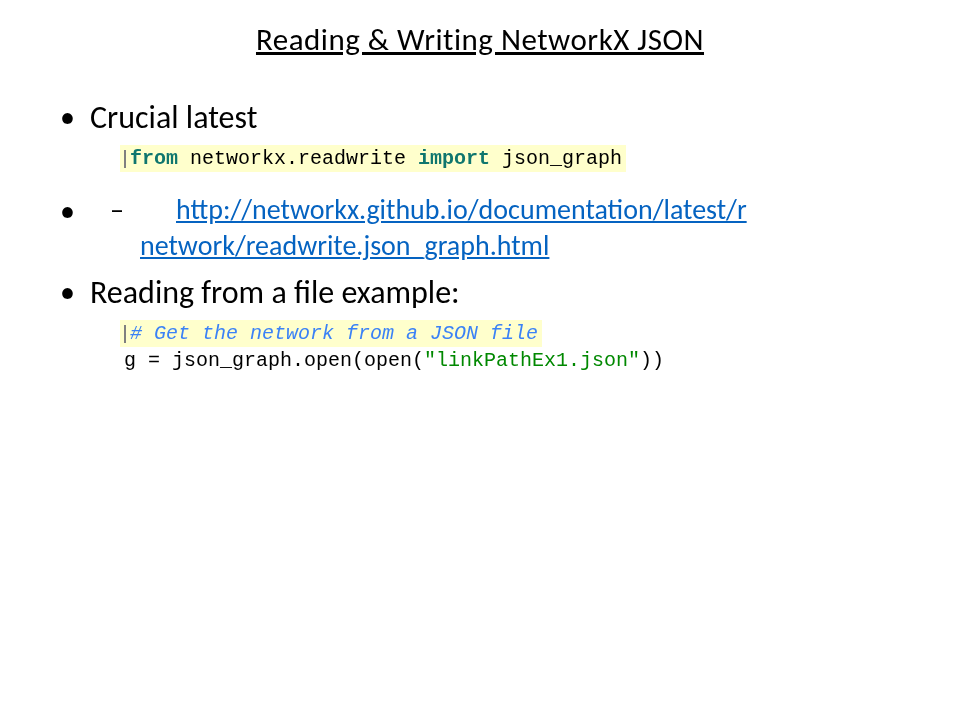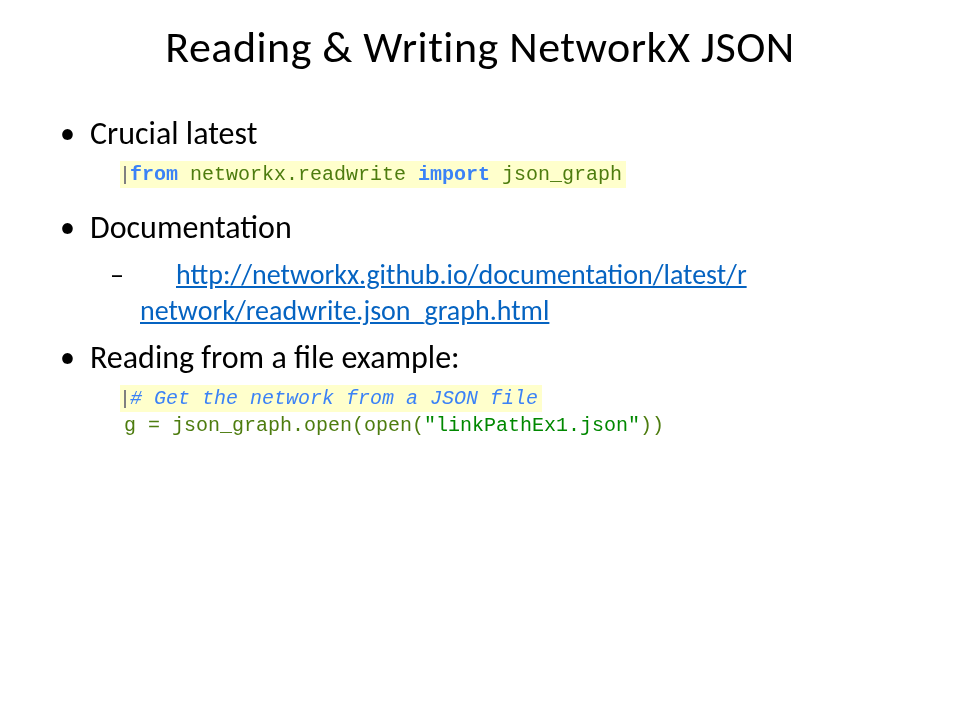--- a/index.html
+++ b/index.html
@@ -6,26 +6,27 @@
   body {
     width: 960px;
     height: 720px;
     background: #ffffff;
     font-family: Calibri, "Segoe UI", Arial, sans-serif;
     color: #000000;
     padding: 20px 40px 40px 40px;
     overflow: hidden;
   }
   .title {
-    font-size: 44px;
+    font-size: 31px;
     font-weight: 400;
     color: #000000;
     text-align: center;
     margin-bottom: 40px;
     letter-spacing: 0.5px;
+    text-decoration: underline;
   }
   .content {
     padding-left: 20px;
   }
   ul.level1 {
     list-style: none;
   }
   ul.level1 > li {
     font-size: 32px;
     color: #000000;
@@ -86,42 +87,41 @@
     white-space: nowrap;
   }
   .cursor-bar {
     display: inline-block;
     width: 2px;
     height: 18px;
     background: #808080;
     vertical-align: middle;
     margin-right: 4px;
   }
-  .kw-orange { color: #3b82f6; font-weight: bold; }
+  .kw-orange { color: #0f766e; font-weight: bold; }
   .comment-green { color: #3b82f6; font-style: italic; }
   .string-green { color: #008800; }
-  .code-black { color: #4d7c0f; }
+  .code-black { color: #000000; }
 </style>
 </head>
 <body>
 
 <div class="title">Reading &amp; Writing NetworkX JSON</div>
 
 <div class="content">
   <ul class="level1">
     <li>
       <span>Crucial latest</span>
       <div class="code-block">
         <span class="code-highlight">
           <span class="cursor-bar"></span><span class="kw-orange">from</span><span class="code-black"> networkx.readwrite </span><span class="kw-orange">import</span><span class="code-black"> json_graph</span>
         </span>
       </div>
     </li>
     <li>
-      <span>Documentation</span>
       <ul class="level2">
         <li>
           <a class="link" href="#">
             <span class="link-line1">http://networkx.github.io/documentation/latest/r</span>
             <span class="link-line2">network/readwrite.json_graph.html</span>
           </a>
         </li>
       </ul>
     </li>
     <li>

